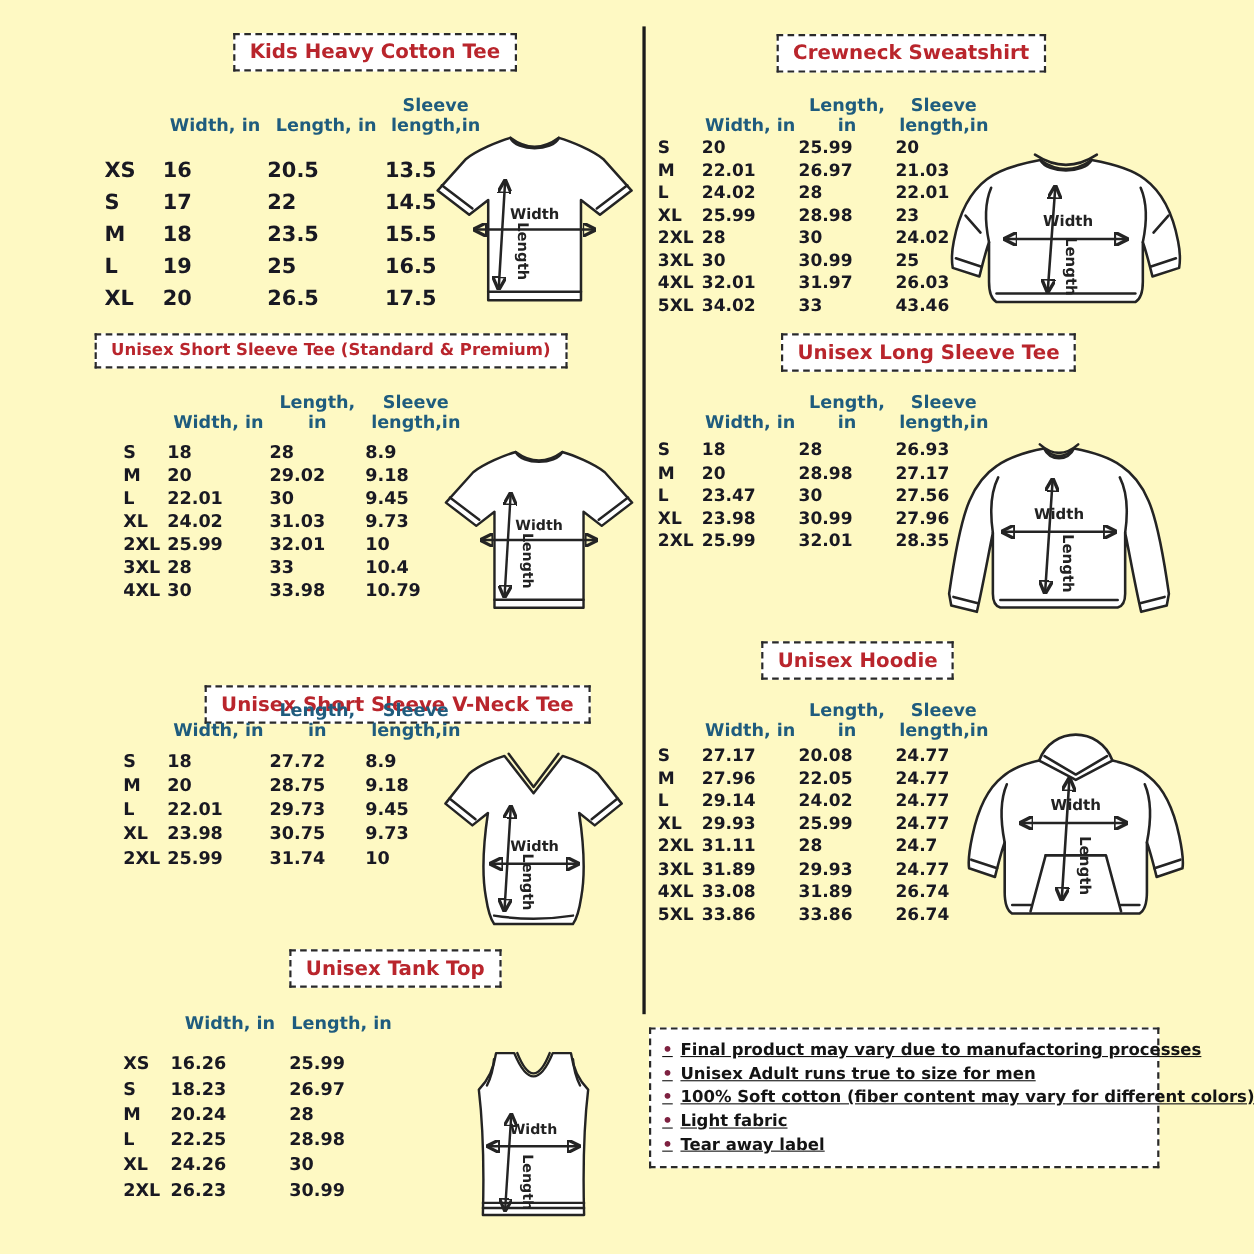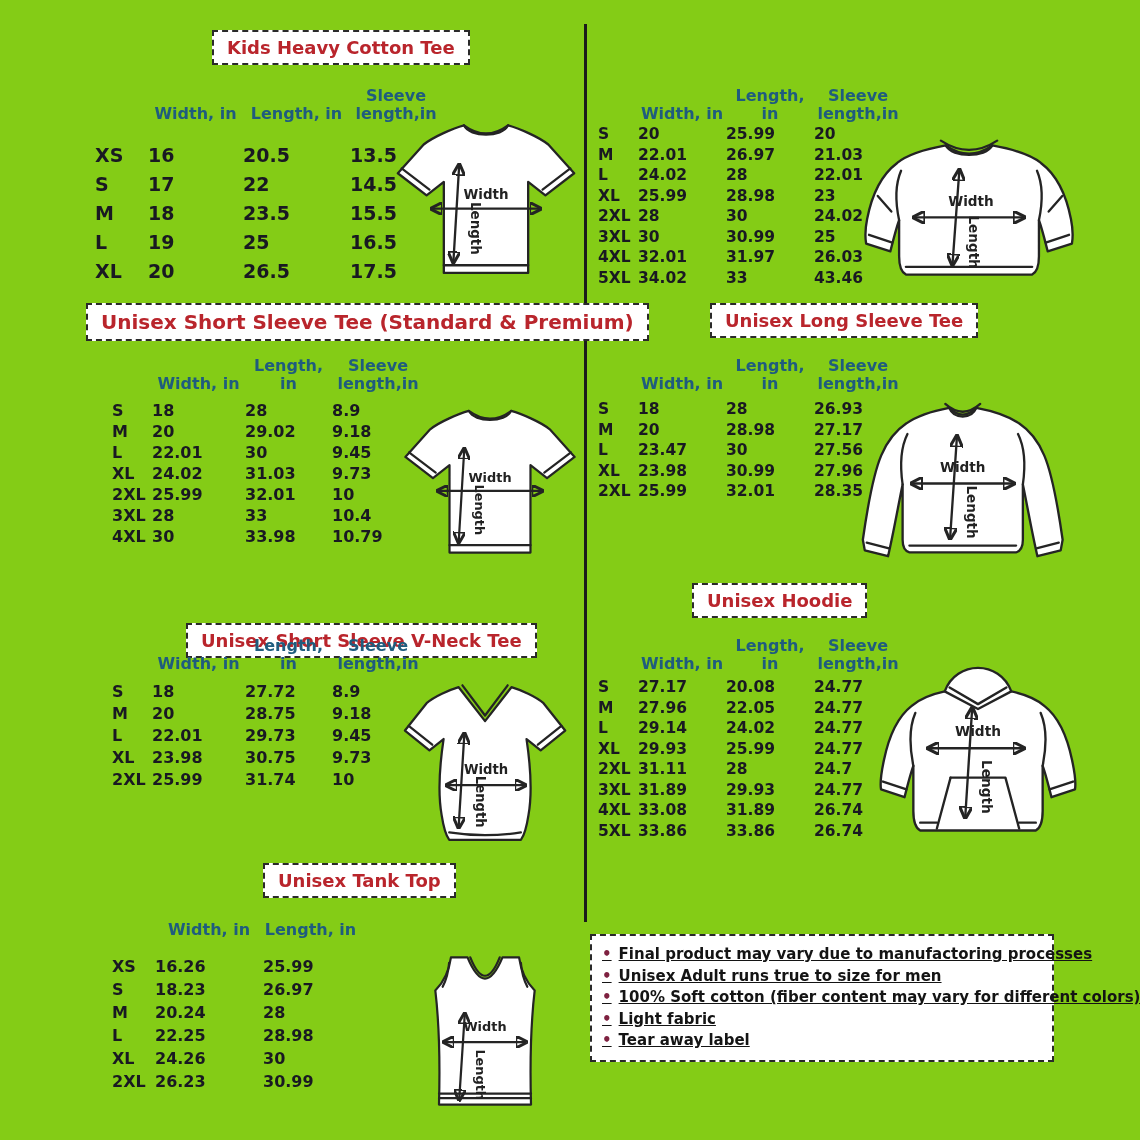--- a/index.html
+++ b/index.html
@@ -3,27 +3,27 @@
 <meta charset="utf-8">
 <style>
   :root{
     --title-red:#b9252c;
     --header-blue:#1f5c7e;
     --text-dark:#191922;
     --bullet:#7e2140;
     --line:#1b1b1b;
   }
   html,body{margin:0;padding:0;background:#fff;}
-  #page{position:relative;width:1140px;height:1140px;background:#84cc16;overflow:hidden;
+  #page{position:relative;width:1140px;height:1140px;background:#fef9c3;overflow:hidden;
         font-family:"DejaVu Sans", sans-serif;color:var(--text-dark);}
   .divider{position:absolute;left:584px;top:24px;width:3px;height:898px;background:var(--line);}
   .title-box{position:absolute;border:2px dashed #2a2a2a;color:var(--title-red);
              font-weight:700;font-size:18px;line-height:1.3;padding:4px 13px;
              white-space:nowrap;background:#fff;}
-  #tb-sstee{font-size:20px;}
+  #tb-sstee{font-size:15px;}
   .thead{position:absolute;display:grid;align-items:end;height:40px;
          color:var(--header-blue);font-weight:700;text-align:center;}
   .col-h{font-size:16px;line-height:1.08;}
   .col-h.sleeve{justify-self:center;max-width:86px;}
   .tbody{position:absolute;display:grid;grid-auto-rows:var(--rh,21px);align-items:center;
          color:var(--text-dark);font-weight:700;font-size:16px;}
   .trow{display:contents;}
   .tsize,.tcell{white-space:nowrap;}
   .cols-kids{grid-template-columns:53px 95px 107px 92px;}
   .cols-left{grid-template-columns:40px 93px 87px 92px;}
@@ -212,20 +212,21 @@
     <g>
       <line x1="22" y1="100" x2="110" y2="100" marker-start="url(#ah4)" marker-end="url(#ah4)"></line>
       <text x="66" y="88" text-anchor="middle">Width</text>
     </g>
     <g>
       <line x1="44" y1="70" x2="38" y2="162" marker-start="url(#ah4)" marker-end="url(#ah4)"></line>
       <text transform="translate(56 108) rotate(90)">Length</text>
     </g>
   </svg>
 
+  <div class="title-box" id="tb-crew">Crewneck Sweatshirt</div>
   <div class="thead cols-right" id="th-crew">
     <span class="col-h"></span>
     <span class="col-h">Width, in</span>
     <span class="col-h">Length, in</span>
     <span class="col-h sleeve">Sleeve length,in</span>
   </div>
   <div class="tbody cols-right" id="td-crew">
       <div class="trow"><span class="tsize">S</span><span class="tcell">20</span><span class="tcell">25.99</span><span class="tcell">20</span></div>
       <div class="trow"><span class="tsize">M</span><span class="tcell">22.01</span><span class="tcell">26.97</span><span class="tcell">21.03</span></div>
       <div class="trow"><span class="tsize">L</span><span class="tcell">24.02</span><span class="tcell">28</span><span class="tcell">22.01</span></div>

